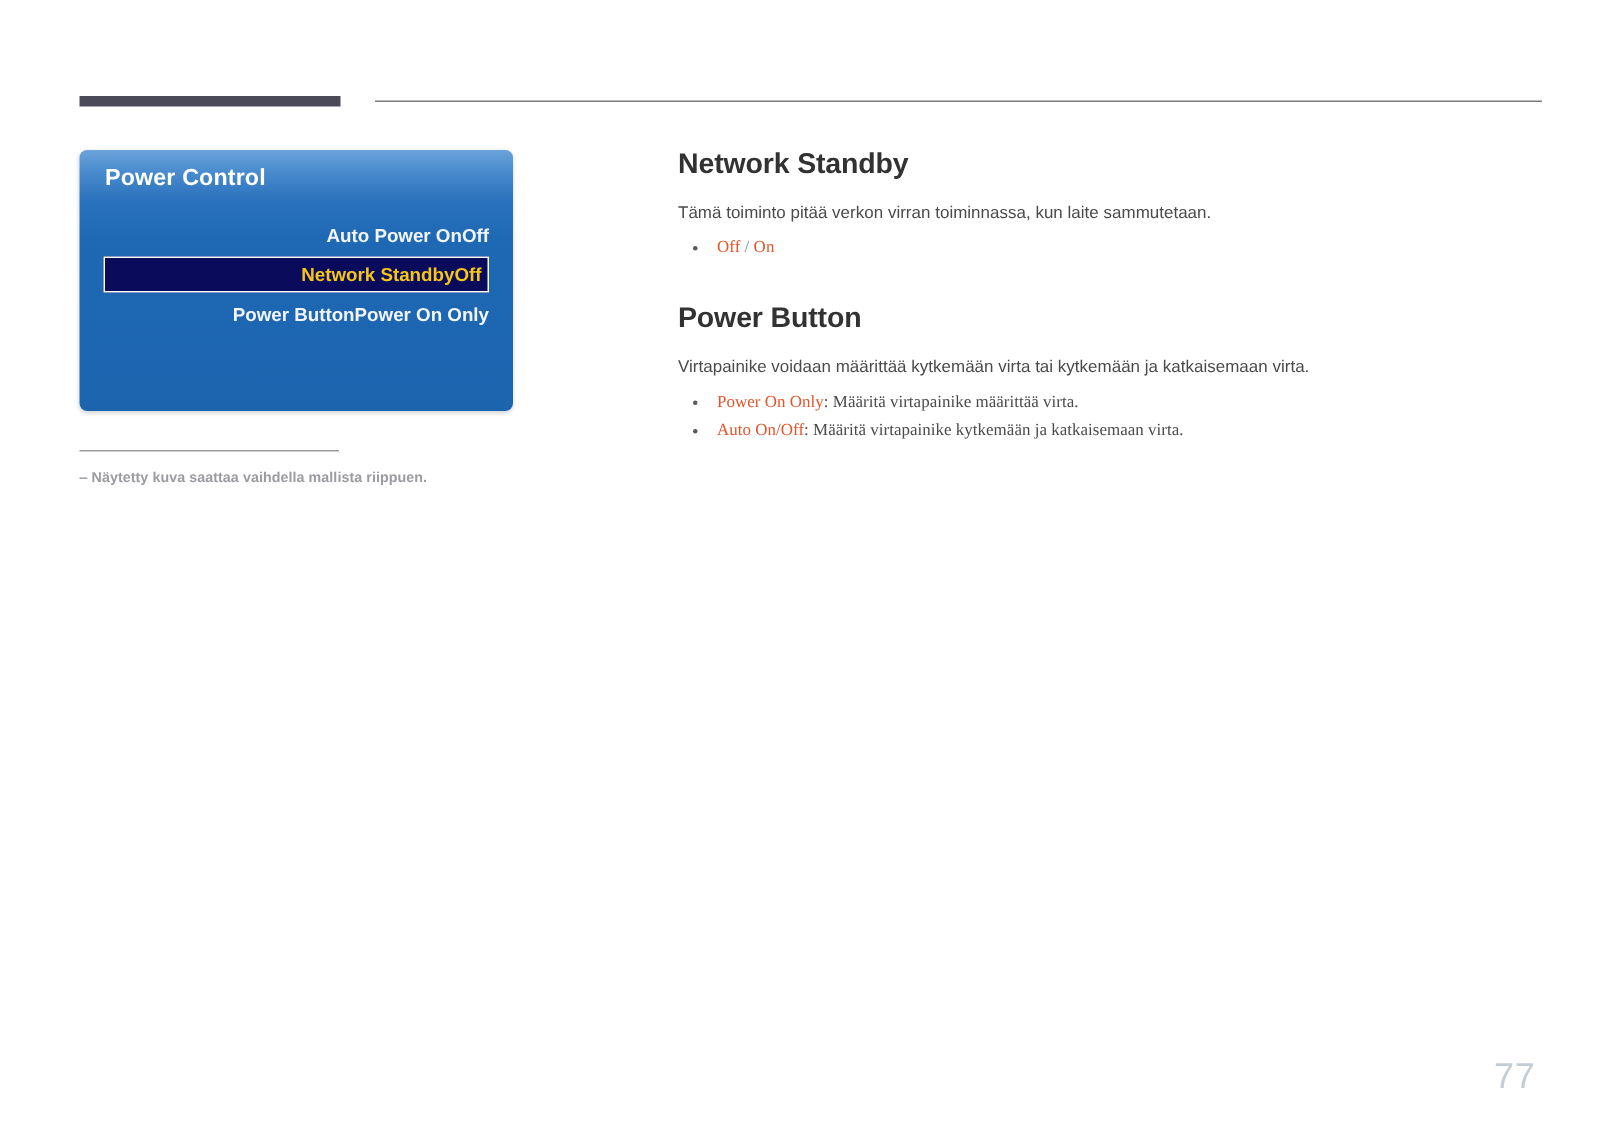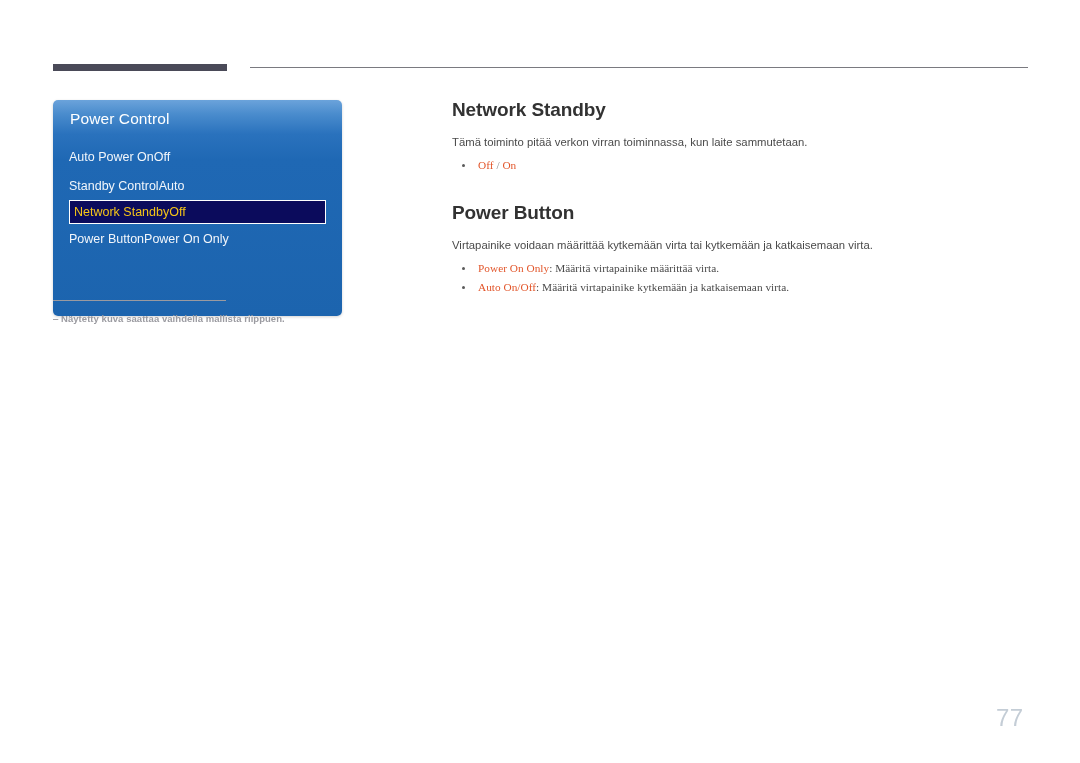--- a/index.html
+++ b/index.html
@@ -40,30 +40,31 @@
     height: 1px;
     background: #7a7a80;
   }
 
   
   .osd-panel {
     position: absolute;
     left: 53px;
     top: 100px;
     width: 289px;
-    height: 216px;
+    height: 174px;
     border-radius: 5px;
     background: linear-gradient(to bottom,
                 #6ba3db 0px,
                 #4a8ccd 14px,
                 #2a72bd 34px,
                 #1f68b4 60px,
                 #1c64ae 100%);
     box-shadow: 0 1px 3px rgba(0,0,0,0.18);
     overflow: hidden;
+    font-weight: bold;
   }
   .osd-title {
     position: absolute;
     left: 17px;
     top: 10px;
     font-size: 15.5px;
     color: #ffffff;
     letter-spacing: 0.1px;
     white-space: nowrap;
   }
@@ -72,21 +73,21 @@
     left: 0;
     top: 42px;
     width: 289px;
   }
   .osd-row {
     position: relative;
     height: 29px;
     margin: 0 16px;
     display: flex;
     align-items: center;
-    justify-content: flex-start;
+    justify-content: flex-end;
     box-sizing: border-box;
   }
   .osd-row .label {
     font-size: 12.5px;
     color: #f2f6fb;
     white-space: nowrap;
   }
   .osd-row .value {
     font-size: 12.5px;
     color: #f2f6fb;
@@ -201,24 +202,20 @@
 
 <div class="osd-panel">
   <div class="osd-title">Power Control</div>
   <div class="osd-rows">
 
     <div class="osd-row">
       <span class="label">Auto Power On</span>
       <span class="value">Off</span>
     </div>
 
-    <div class="osd-row">
-      <span class="label">Standby Control</span>
-      <span class="value">Auto</span>
-    </div>
 
     <div class="osd-row selected">
       <span class="label">Network Standby</span>
       <span class="value">Off</span>
     </div>
 
     <div class="osd-row">
       <span class="label">Power Button</span>
       <span class="value">Power On Only</span>
     </div>

